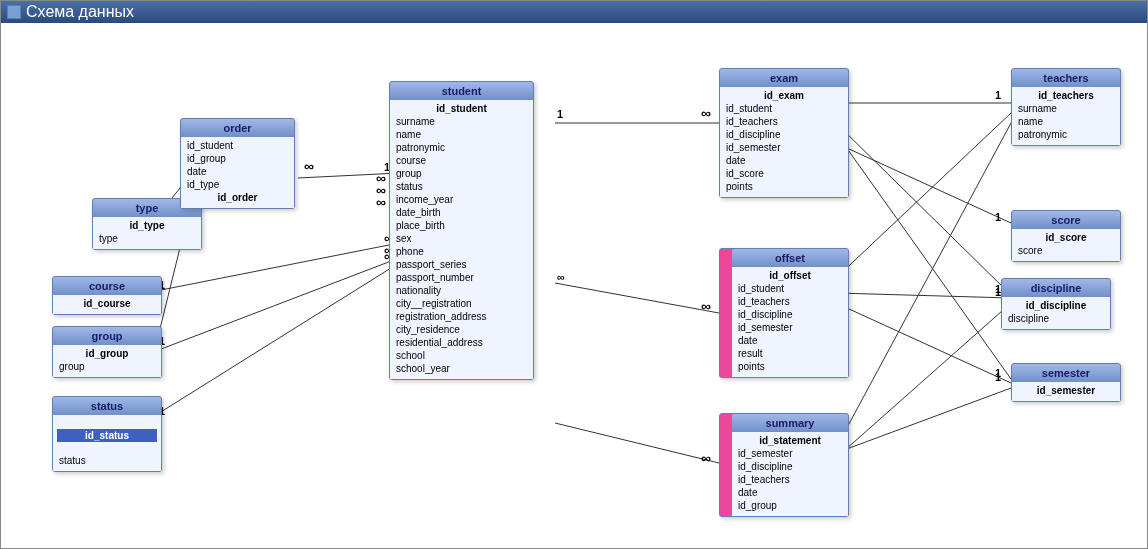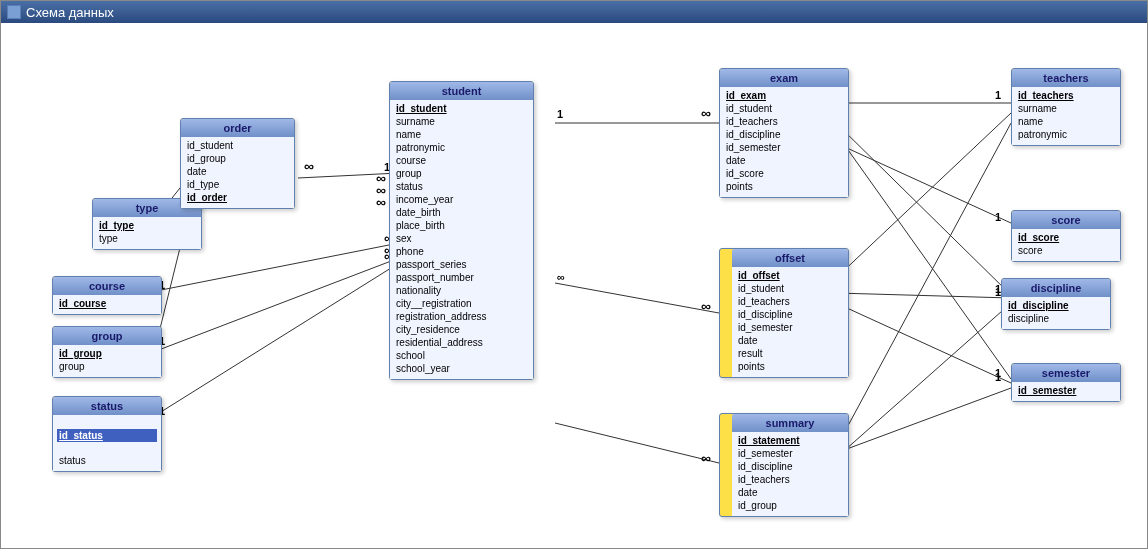--- a/index.html
+++ b/index.html
@@ -11,21 +11,21 @@
       background: #ece9d8;
       border: 1px solid #888;
       display: flex;
       flex-direction: column;
     }
     
     .title-bar {
       background: linear-gradient(to bottom, #4a6fa5, #2a4a7f);
       color: white;
       padding: 9px 6px;
-      font-size: 13px;
+      font-size: 16px;
       display: flex;
       align-items: center;
       height: 22px;
       flex-shrink: 0;
     }
     
     .title-bar-icon {
       width: 14px;
       height: 14px;
       background: #7a9fd4;
@@ -36,21 +36,21 @@
     
     .canvas {
       flex: 1;
       position: relative;
       background: white;
       overflow: hidden;
     }
     
     .db-table {
       position: absolute;
-      background: #fde047;
+      background: #ec4899;
       border: 1px solid #6080b0;
       border-radius: 3px;
       min-width: 100px;
       box-shadow: 2px 2px 4px rgba(0,0,0,0.2);
     }
     
     .db-table-header {
       background: linear-gradient(to bottom, #a0b8e8, #7090c8);
       color: #1a1a6a;
       font-weight: bold;
@@ -67,21 +67,21 @@
     
     .db-table-field {
       padding: 1px 0;
       color: #000;
       font-size: 10px;
       white-space: nowrap;
     }
     
     .db-table-field.pk {
       font-weight: bold;
-      text-decoration: underline;
+      text-align: center;
     }
     
     .db-table-field.selected {
       background: #4060c0;
       color: white;
       padding: 1px 2px;
       margin: 12px -2px;
     }
     
     svg.connections {

